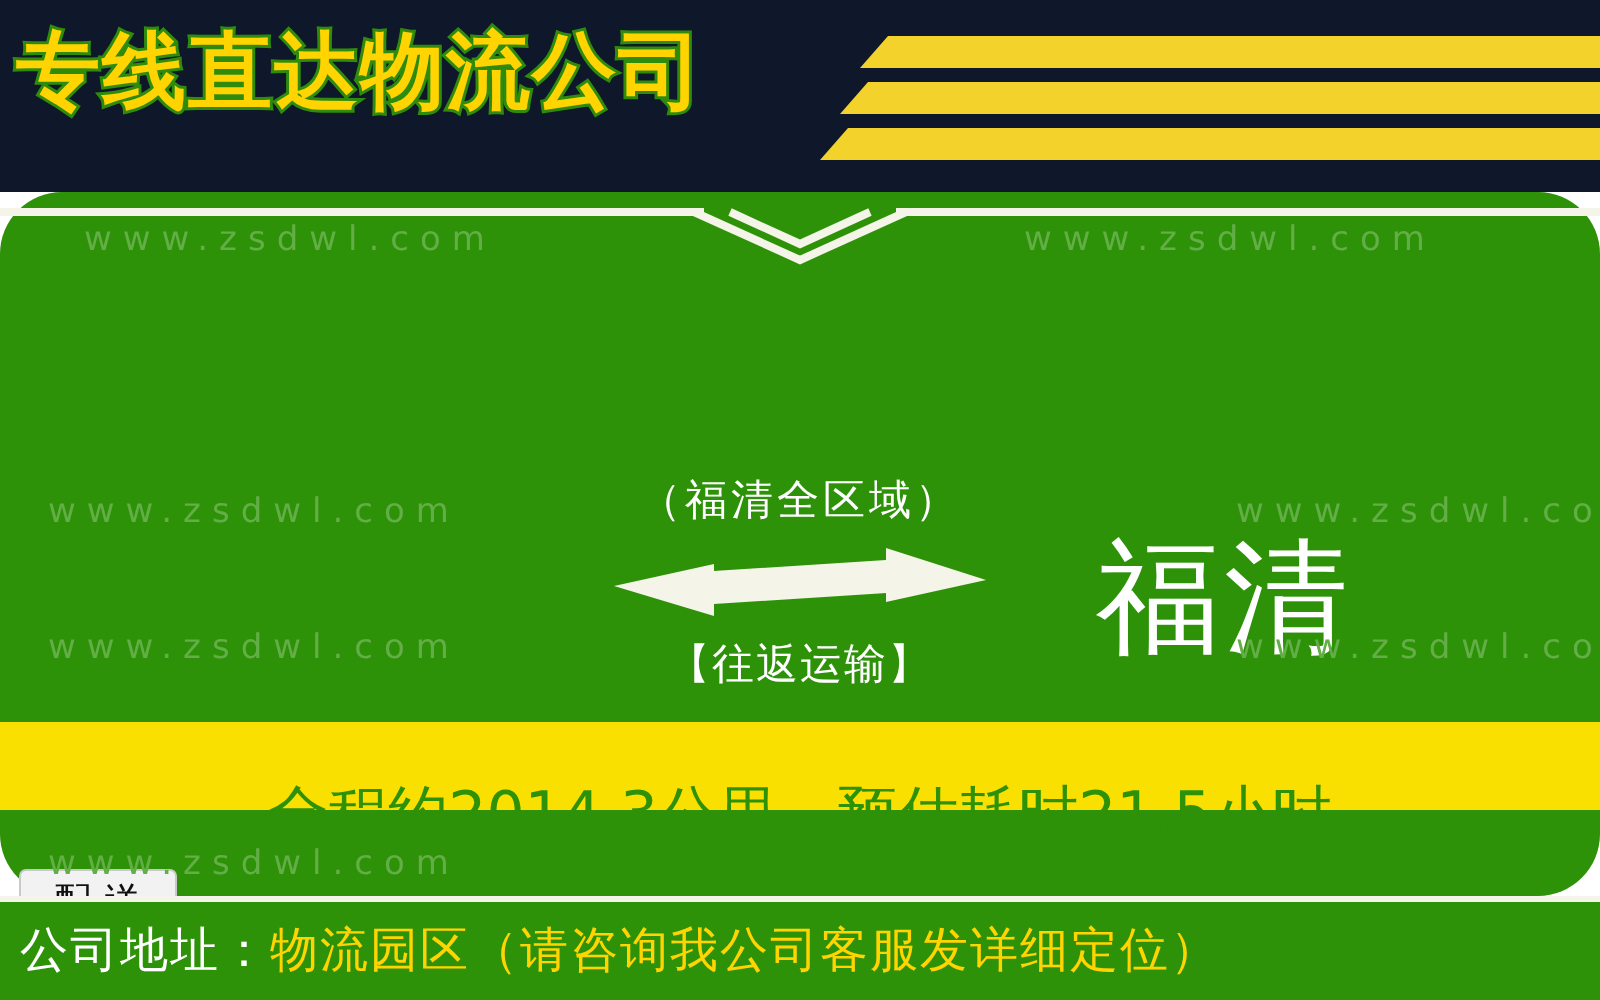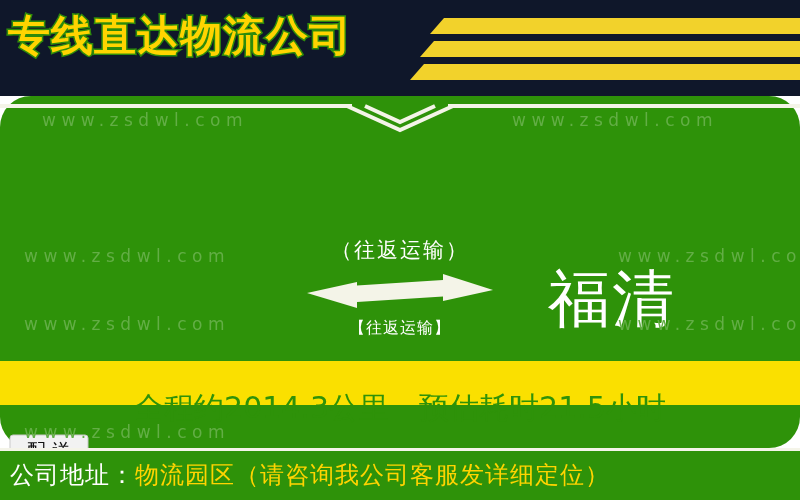--- a/index.html
+++ b/index.html
@@ -105,21 +105,21 @@
     font-size: 21px;
     letter-spacing: 2px;
     white-space: nowrap;
   }
   .center-bottom-label {
     position: absolute;
     left: 0; top: 222px;
     width: 800px;
     text-align: center;
     color: #FFFFFF;
-    font-size: 16px;
+    font-size: 21px;
     letter-spacing: 1px;
     white-space: nowrap;
   }
   .bidir-arrow {
     position: absolute;
     left: 285px; top: 178px;
     width: 230px; height: 42px;
   }
 
   
@@ -203,21 +203,21 @@
     <svg class="chevron" viewBox="0 0 110 34">
       <path d="M2 6 L55 30 L108 6" fill="none" stroke="#F4F4E8" stroke-width="4"></path>
       <path d="M20 6 L55 22 L90 6" fill="none" stroke="#F4F4E8" stroke-width="4"></path>
     </svg>
 
     <div class="wm" style="left:42px; top:14px;">www.zsdwl.com</div>
     <div class="wm" style="left:512px; top:14px;">www.zsdwl.com</div>
 
     <div class="city city-to">福清</div>
 
-    <div class="center-top-label">（往返运输）</div>
+    <div class="center-top-label">（福清全区域）</div>
 
     <svg class="bidir-arrow" viewBox="0 0 230 42">
 
       <path d="M64 12 L158 6 L158 0 L208 16 L158 27 L158 20 L64 20 Z" fill="#F4F4E8"></path>
 
       <path d="M166 22 L72 28 L72 34 L22 19 L72 8 L72 15 L166 15 Z" fill="#F4F4E8"></path>
     </svg>
 
     <div class="center-bottom-label">【往返运输】</div>
 

